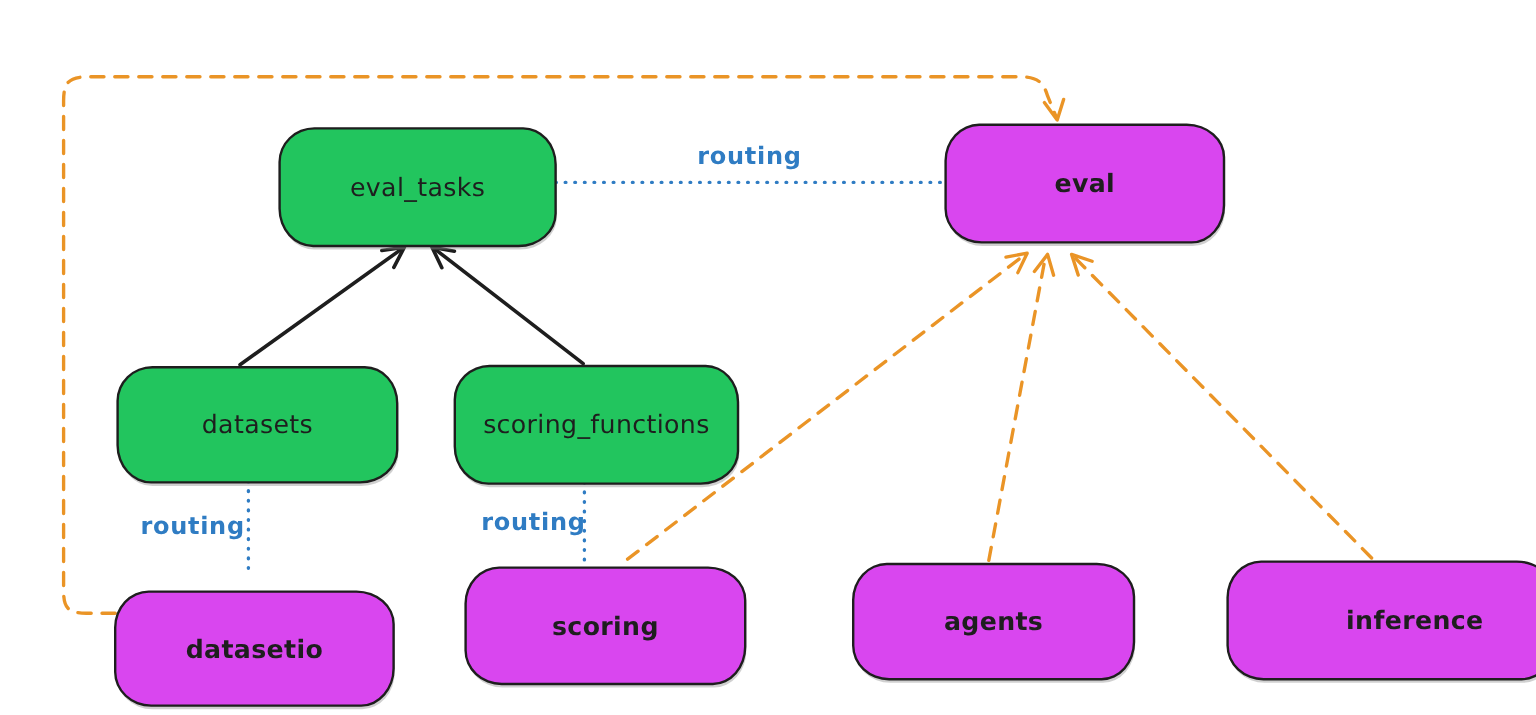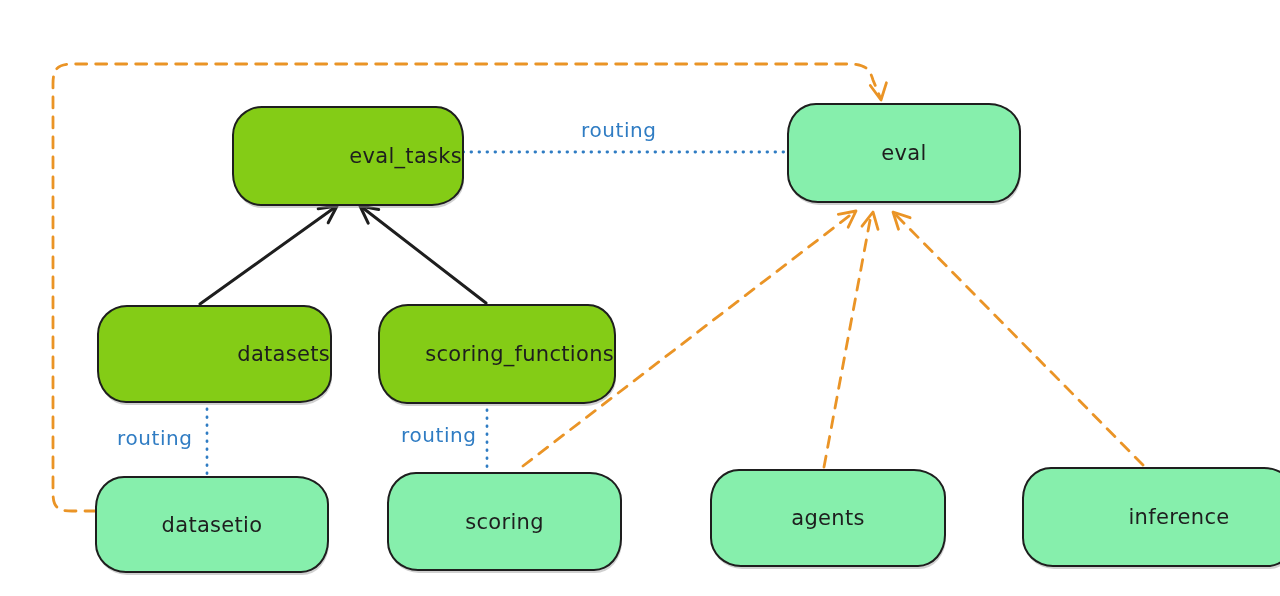--- a/index.html
+++ b/index.html
@@ -26,26 +26,26 @@
     position: absolute;
     display: flex;
     align-items: center;
     justify-content: center;
     border: 2.6px solid #1e1e1e;
     color: #1e1e1e;
     font-size: 21px;
     letter-spacing: 0.3px;
     box-shadow: 1px 3px 0 -1px rgba(150,150,150,0.45);
   }
-  .node.blue  { background: #84cc16; border-radius: 30px 28px 32px 29px / 29px 31px 28px 32px; justify-content: flex-end; }
-  .node.green { background: #86efac; border-radius: 29px 32px 28px 31px / 31px 28px 32px 29px; }
+  .node.blue  { background: #22c55e; border-radius: 30px 28px 32px 29px / 29px 31px 28px 32px; }
+  .node.green { background: #d946ef; border-radius: 29px 32px 28px 31px / 31px 28px 32px 29px; font-weight: bold; }
   .edge-label {
     position: absolute;
     font-size: 20px;
-    font-weight: 400;
+    font-weight: 700;
     color: #2f7cc3;
     letter-spacing: 0.6px;
     white-space: nowrap;
   }
   .stroke-black  { stroke: #1e1e1e; stroke-width: 3;   fill: none; stroke-linecap: round; }
   .stroke-blue   { stroke: #2f7cc3; stroke-width: 2.8; fill: none; stroke-linecap: round; stroke-dasharray: 0.6 7.4; }
   .stroke-orange { stroke: #ea9426; stroke-width: 2.8; fill: none; stroke-linecap: round; }
   .dashed        { stroke-dasharray: 11 9; }
   .arrowhead     { stroke-linejoin: round; }
 </style>
@@ -90,21 +90,21 @@
   </div>
 
   <div class="node blue" style="left:97px; top:305px; width:231px; height:94px;">
     <span>datasets</span>
   </div>
 
   <div class="node blue" style="left:378px; top:304px; width:234px; height:96px;">
     <span>scoring_functions</span>
   </div>
 
-  <div class="node green" style="left:95px; top:476px; width:230px; height:93px;">
+  <div class="node green" style="left:95px; top:492px; width:230px; height:93px;">
     <span>datasetio</span>
   </div>
 
   <div class="node green" style="left:710px; top:469px; width:232px; height:94px;">
     <span>agents</span>
   </div>
 
   <div class="node green" style="left:387px; top:472px; width:231px; height:95px;">
     <span>scoring</span>
   </div>

